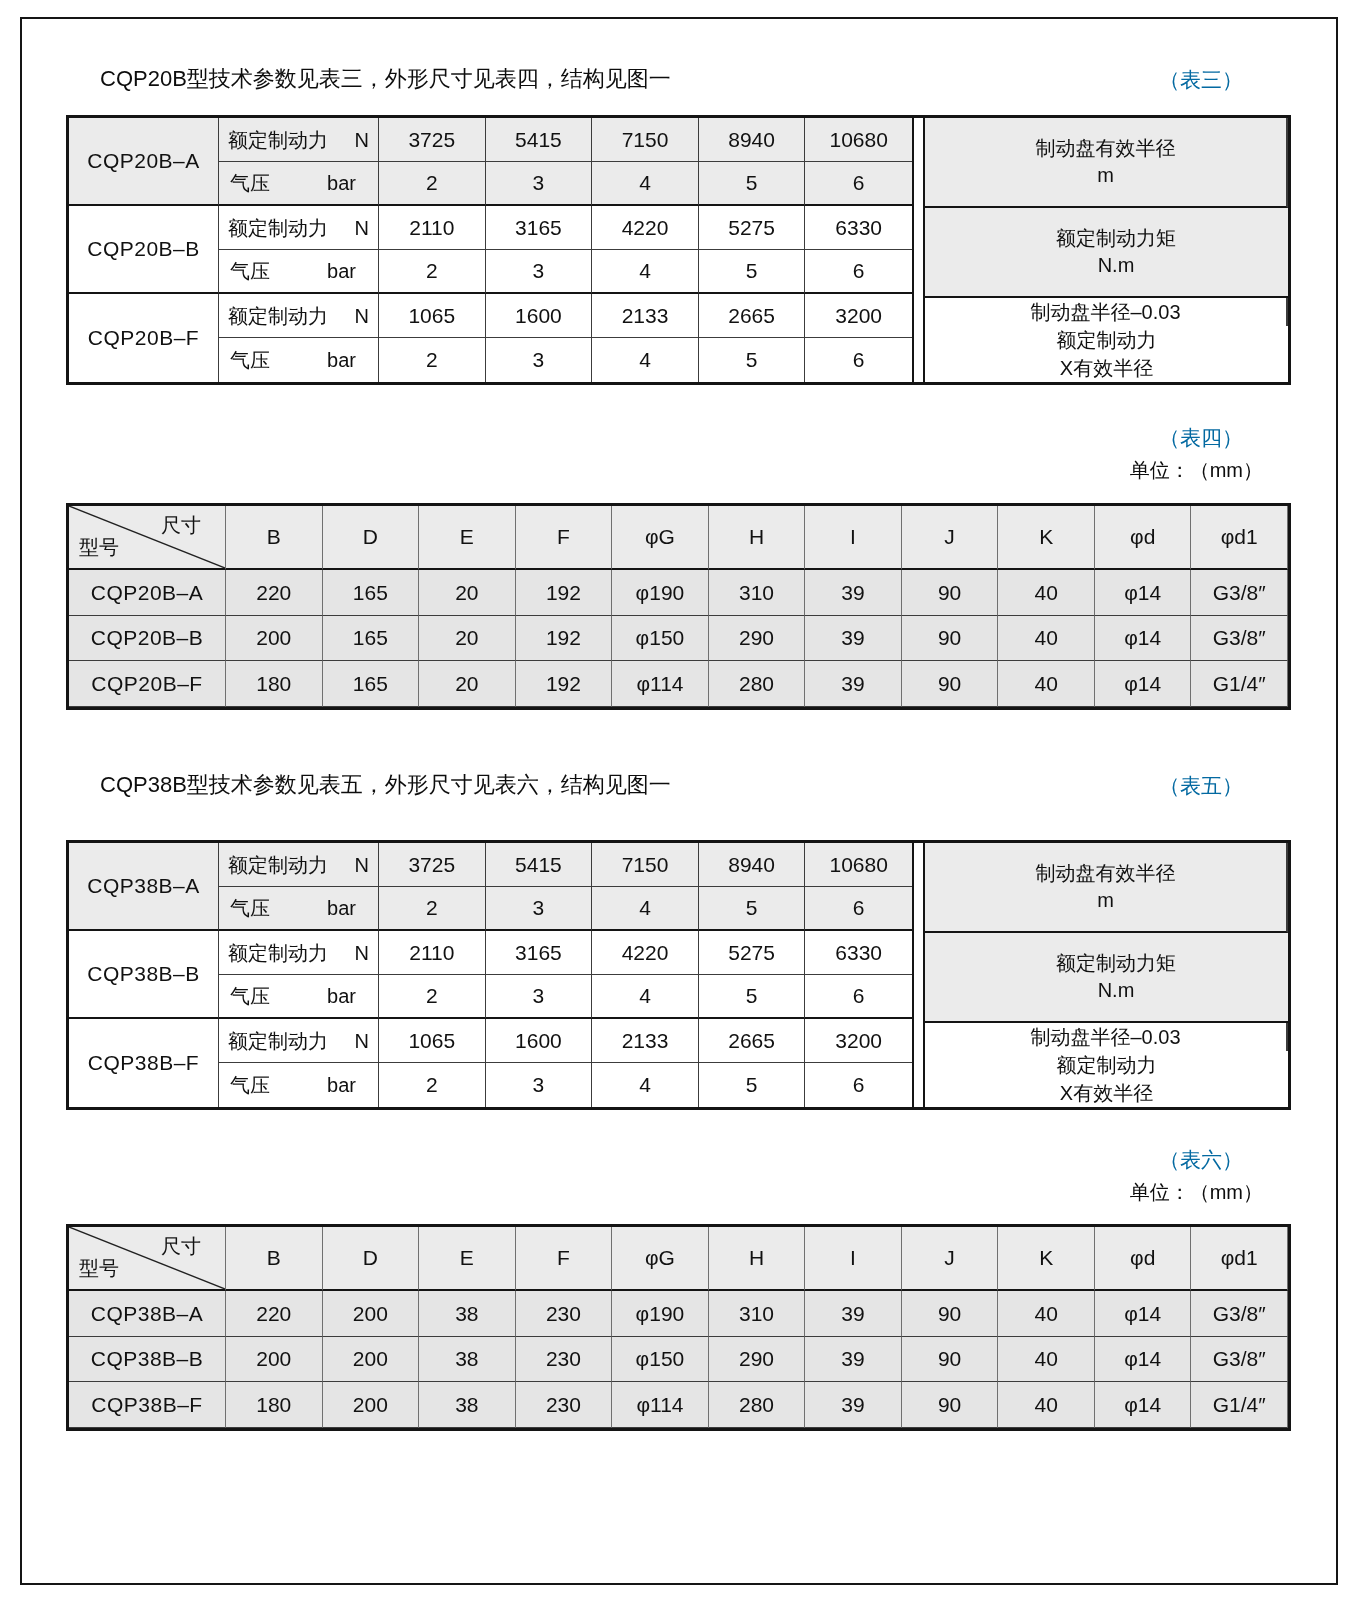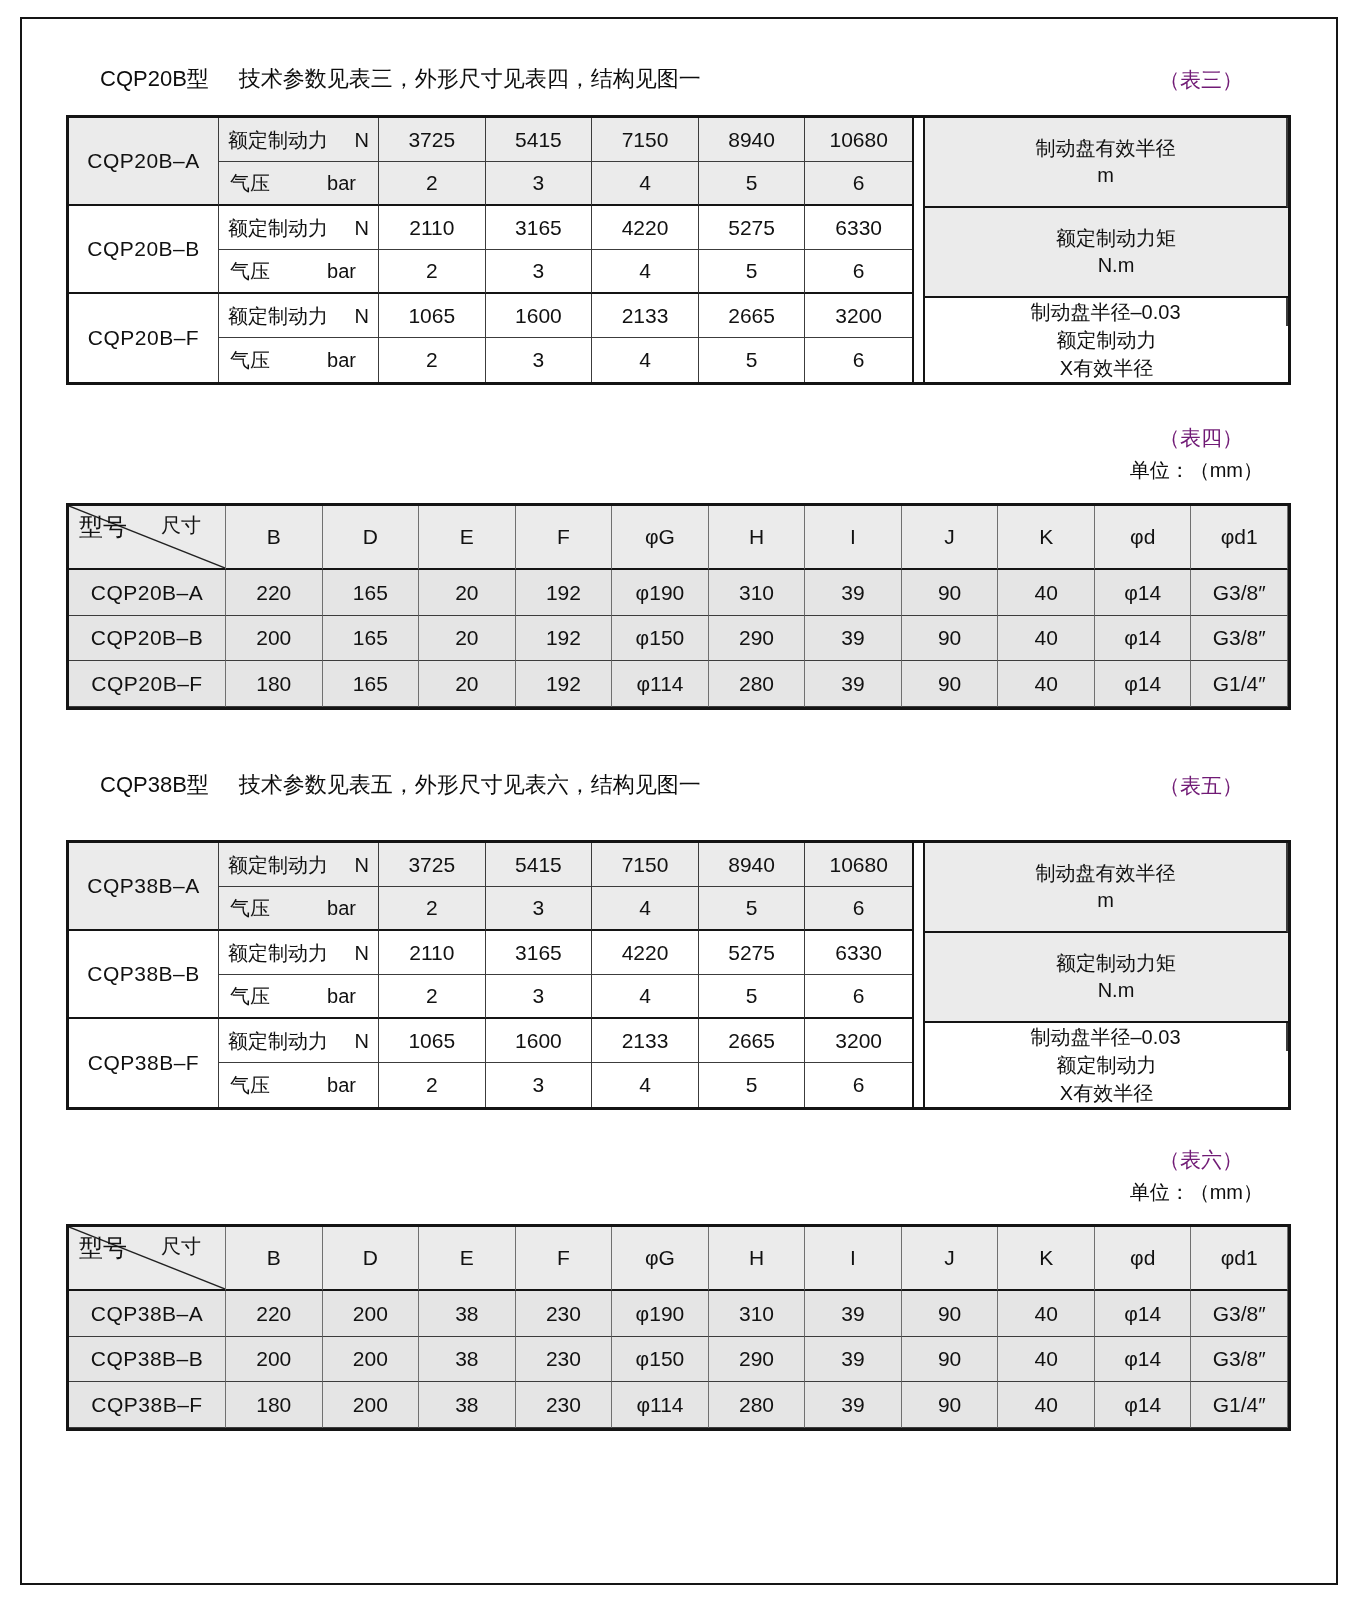--- a/index.html
+++ b/index.html
@@ -3,22 +3,22 @@
 <meta charset="utf-8">
 <style>
   html,body{margin:0;padding:0;}
   body{
     width:1355px;height:1600px;position:relative;background:#ffffff;
     font-family:"Liberation Sans","DejaVu Sans",sans-serif;color:#111;
     overflow:hidden;
   }
   .abs{position:absolute;}
   .frame{left:20px;top:17px;width:1314px;height:1564px;border:2px solid #151515;}
-  .title{font-size:22px;display:flex;gap:30px;white-space:nowrap;color:#0d0d0d;}
-  .tag{font-size:21px;color:#701a75;white-space:nowrap;}
+  .title{font-size:22px;display:flex;white-space:nowrap;color:#0d0d0d;}
+  .tag{font-size:21px;color:#0369a1;white-space:nowrap;}
   .unit{font-size:20px;color:#0d0d0d;white-space:nowrap;}
 
   
   .pt{left:66px;width:1225px;height:270px;border:3px solid #141414;box-sizing:border-box;
       display:flex;background:#fff;}
   .pl{display:grid;grid-template-columns:150px 160px repeat(5,1fr);
       grid-auto-rows:1fr;width:845px;box-sizing:border-box;border-right:2px solid #141414;}
   .gp{width:9px;background:#fff;}
   .pr{display:grid;grid-template-columns:1fr;grid-template-rows:1fr 1fr;
       flex:1;box-sizing:border-box;border-left:2px solid #141414;}
@@ -39,21 +39,21 @@
 
   
   .dt{left:66px;width:1225px;height:207px;border:3px solid #141414;box-sizing:border-box;
       display:grid;grid-template-columns:157px repeat(11,1fr);
       grid-template-rows:64px 1fr 1fr 1fr;background:#e5e5e5;}
   .dt .c{border-right:1px solid #707070;border-bottom:1px solid #3c3c3c;}
   .dh{font-size:21px;border-bottom:2px solid #141414 !important;}
   .dc{position:relative;border-bottom:2px solid #141414 !important;}
   .dc svg{position:absolute;left:0;top:0;width:100%;height:100%;}
   .dc .cd{position:absolute;top:7px;right:24px;font-size:20px;}
-  .dc .cm{position:absolute;bottom:26px;left:10px;font-size:24px;}
+  .dc .cm{position:absolute;bottom:9px;left:10px;font-size:20px;}
   .dm{letter-spacing:.5px;}
 </style>
 </head>
 <body>
 
 <div class="abs frame"></div>
 
 <div class="abs title" style="left:100px;top:64px;">
   <span>CQP20B型</span>
   <span>技术参数见表三，外形尺寸见表四，结构见图一</span>

